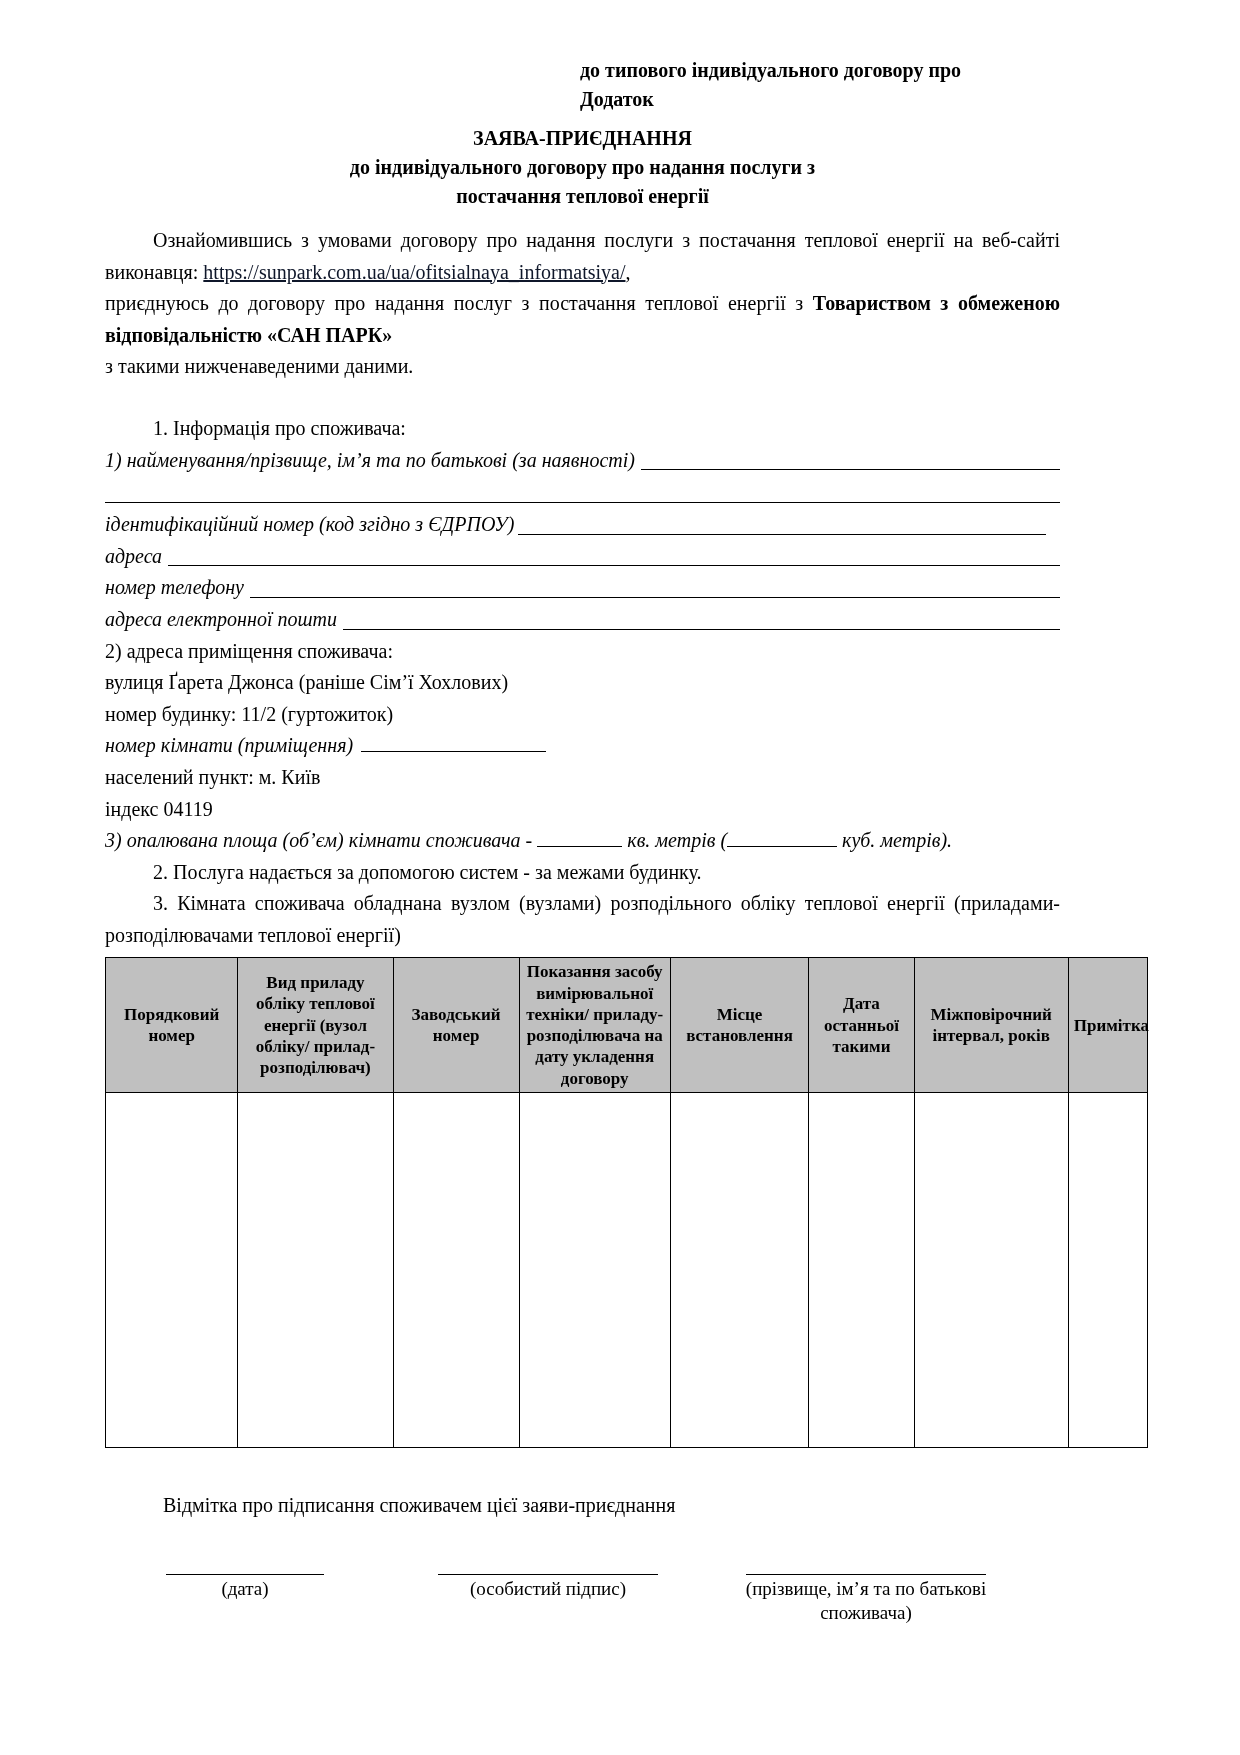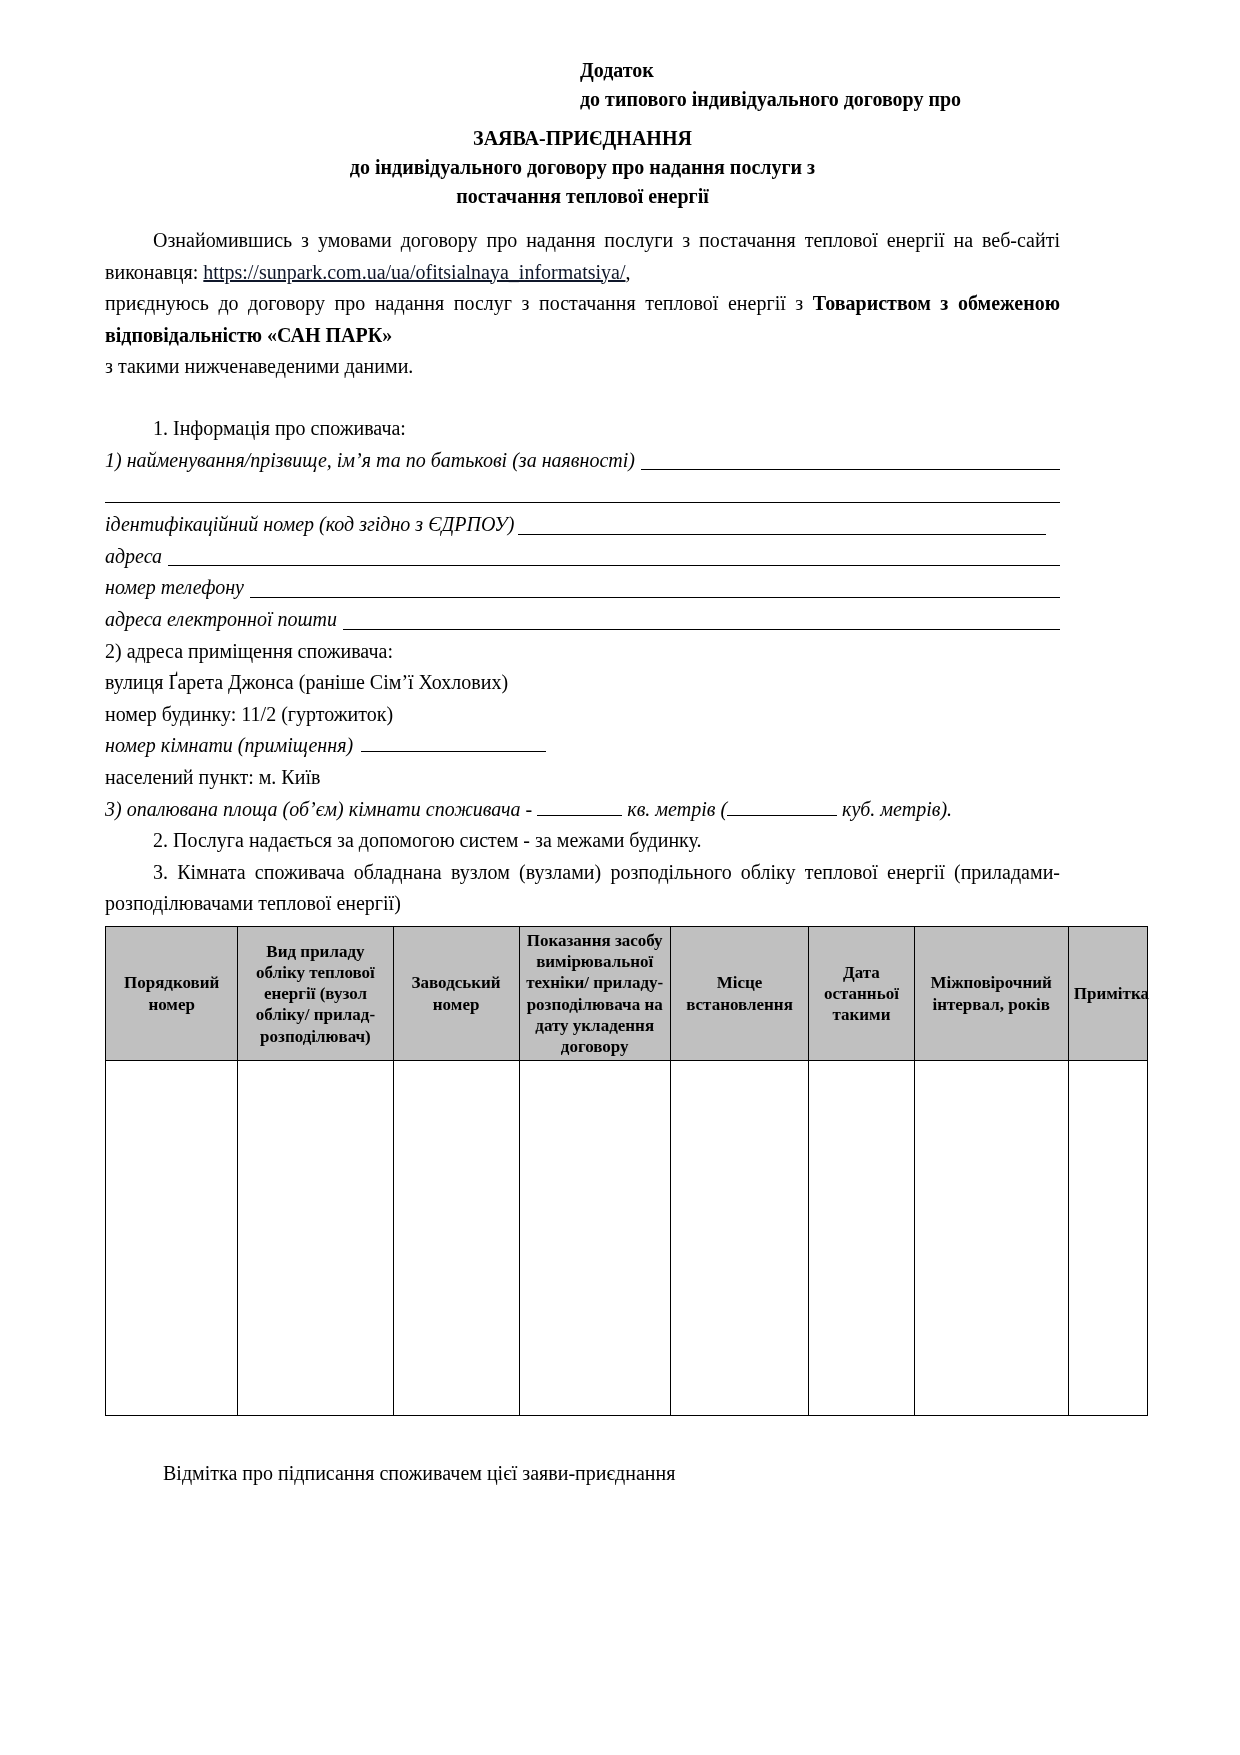--- a/index.html
+++ b/index.html
@@ -57,22 +57,22 @@
   .sig-line { border-bottom:1.8px solid #000; height:0; margin:0 auto 2px auto; }
   .sig1 .sig-line { width:158px; } .sig2 .sig-line { width:220px; } .sig3 .sig-line { width:240px; }
   .sig-caption { font-size:19px; line-height:1.3; margin-top:2px; }
 </style>
 </head>
 <body>
 
 <div class="page">
 
   <div class="annex">
+    <div>до типового індивідуального договору про</div>
     <div>Додаток</div>
-    <div>до типового індивідуального договору про</div>
   </div>
 
   <div class="title">
     <div>ЗАЯВА-ПРИЄДНАННЯ</div>
     <div>до індивідуального договору про надання послуги з</div>
     <div>постачання теплової енергії</div>
   </div>
 
   <p class="intro"><span>Ознайомившись з умовами договору про надання послуги з постачання теплової енергії на веб-сайті виконавця: </span><a class="doclink" href="#">https://sunpark.com.ua/ua/ofitsialnaya_informatsiya/</a><span>,</span><br>
   <span>приєднуюсь до договору про надання послуг з постачання теплової енергії з </span><span class="nobreak-b">Товариством з обмеженою відповідальністю «САН ПАРК»</span><br>
@@ -109,20 +109,21 @@
   <div>2) адреса приміщення споживача:</div>
   <div>вулиця Ґарета Джонса (раніше Сім’ї Хохлових)</div>
   <div>номер будинку: 11/2 (гуртожиток)</div>
 
   <div class="line">
     <span class="lbl">номер кімнати (приміщення)</span>
     <span class="blank w185" style="margin-left:8px"></span>
   </div>
 
   <div>населений пункт: м. Київ</div>
+  <div>індекс 04119</div>
 
   <div class="line">
     <span class="lbl">3) опалювана площа (об’єм) кімнати споживача -</span>&nbsp;<span class="blank w85"></span>&nbsp;<span class="lbl">кв. метрів (</span><span class="blank w110"></span>&nbsp;<span class="lbl">куб. метрів).</span>
   </div>
 
   <div class="indented">2. Послуга надається за допомогою систем - за межами будинку.</div>
   <div class="just">3. Кімната споживача обладнана вузлом (вузлами) розподільного обліку теплової енергії (приладами-розподілювачами теплової енергії)</div>
 
   <table class="meters">
     <colgroup>
@@ -156,14 +157,28 @@
         <td></td>
         <td></td>
         <td></td>
         <td></td>
       </tr>
     </tbody>
   </table>
 
   <div class="footer-note">Відмітка про підписання споживачем цієї заяви-приєднання</div>
 
+  <div class="sig-row">
+    <div class="sig sig1">
+      <div class="sig-line"></div>
+      <div class="sig-caption">(дата)</div>
+    </div>
+    <div class="sig sig2">
+      <div class="sig-line"></div>
+      <div class="sig-caption">(особистий підпис)</div>
+    </div>
+    <div class="sig sig3">
+      <div class="sig-line"></div>
+      <div class="sig-caption">(прізвище, ім’я та по батькові споживача)</div>
+    </div>
+  </div>
 
 </div>
 
 </body></html>

